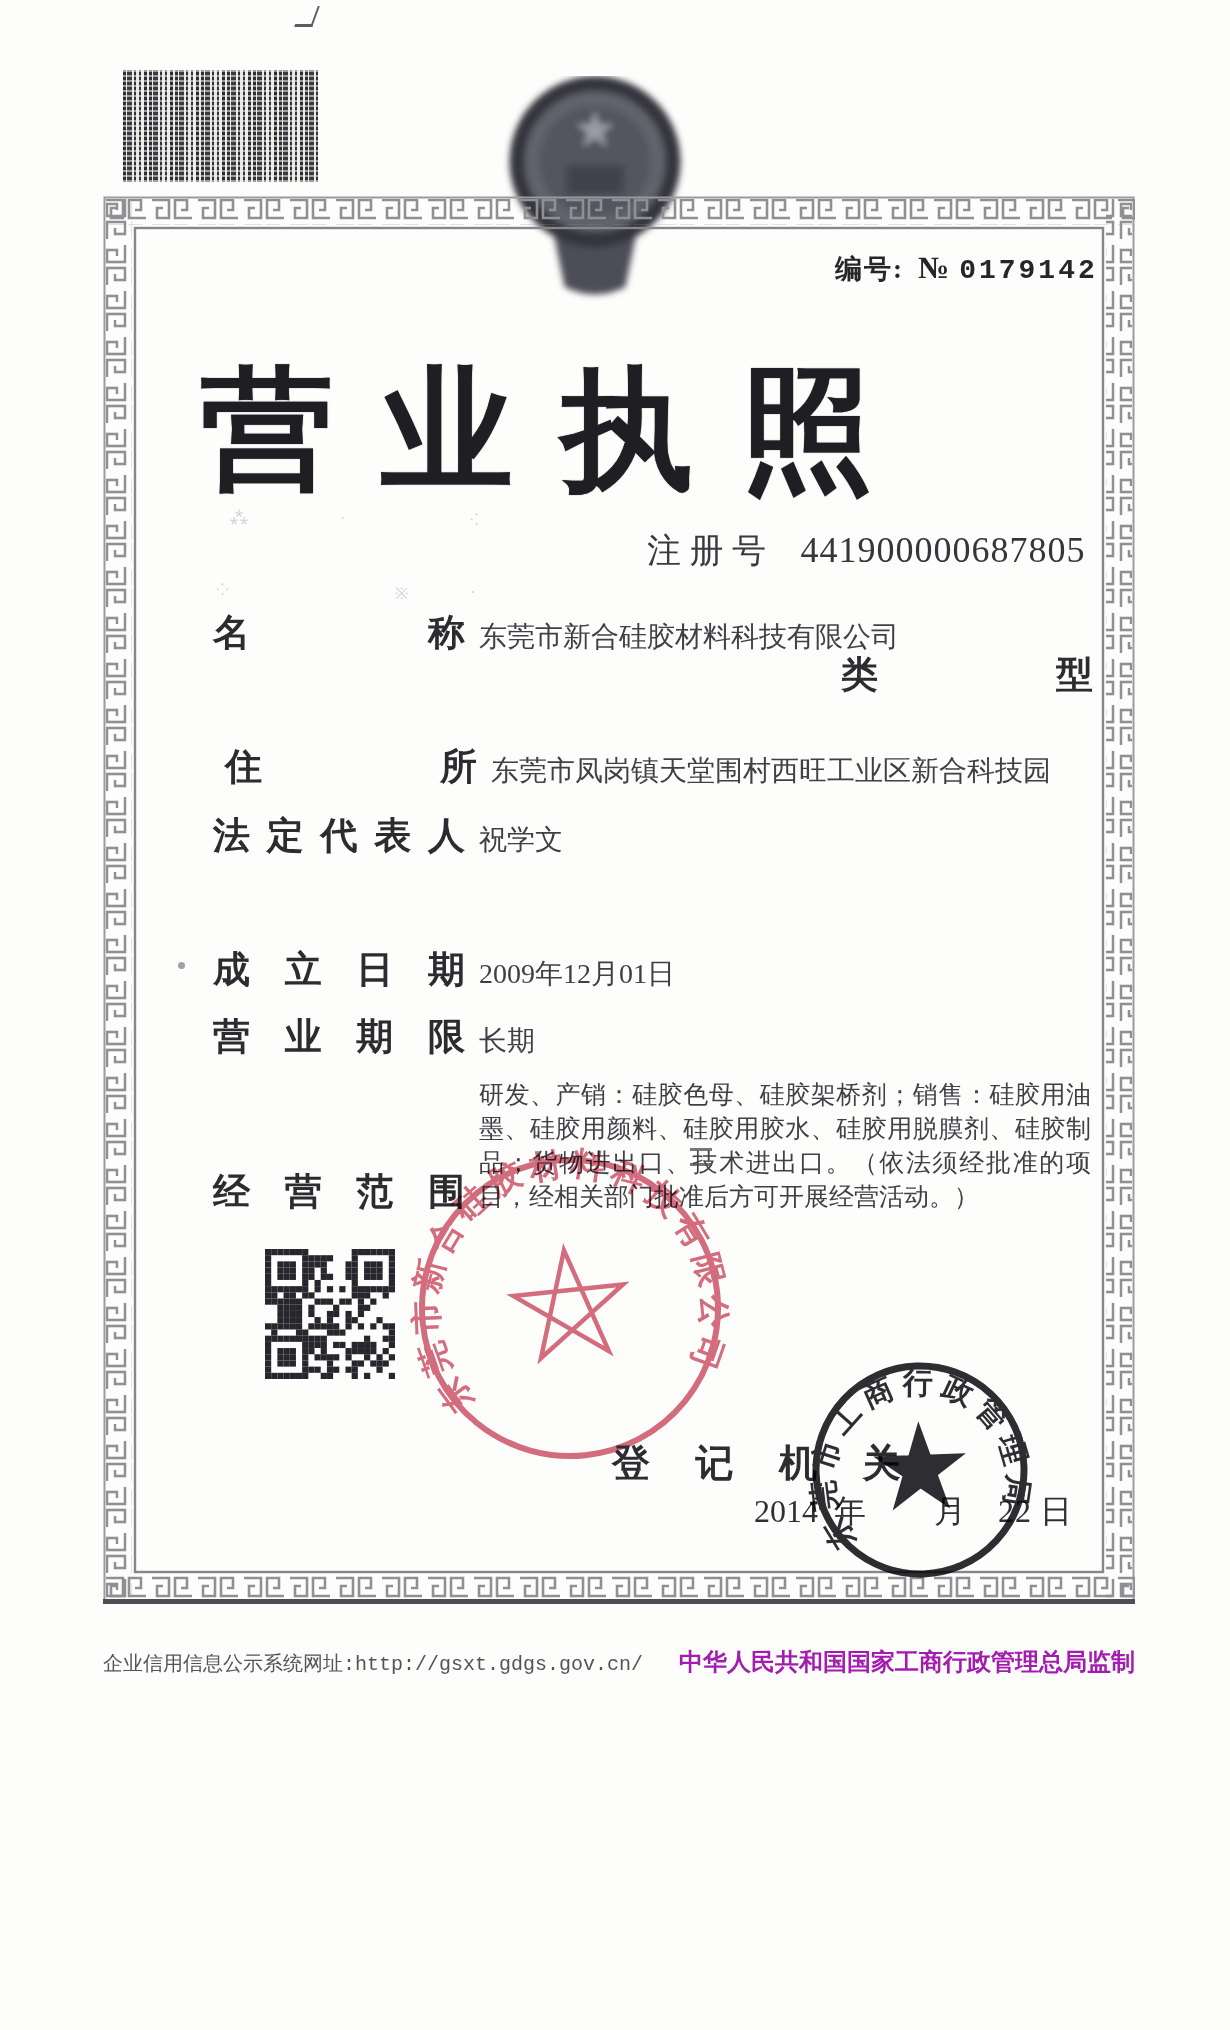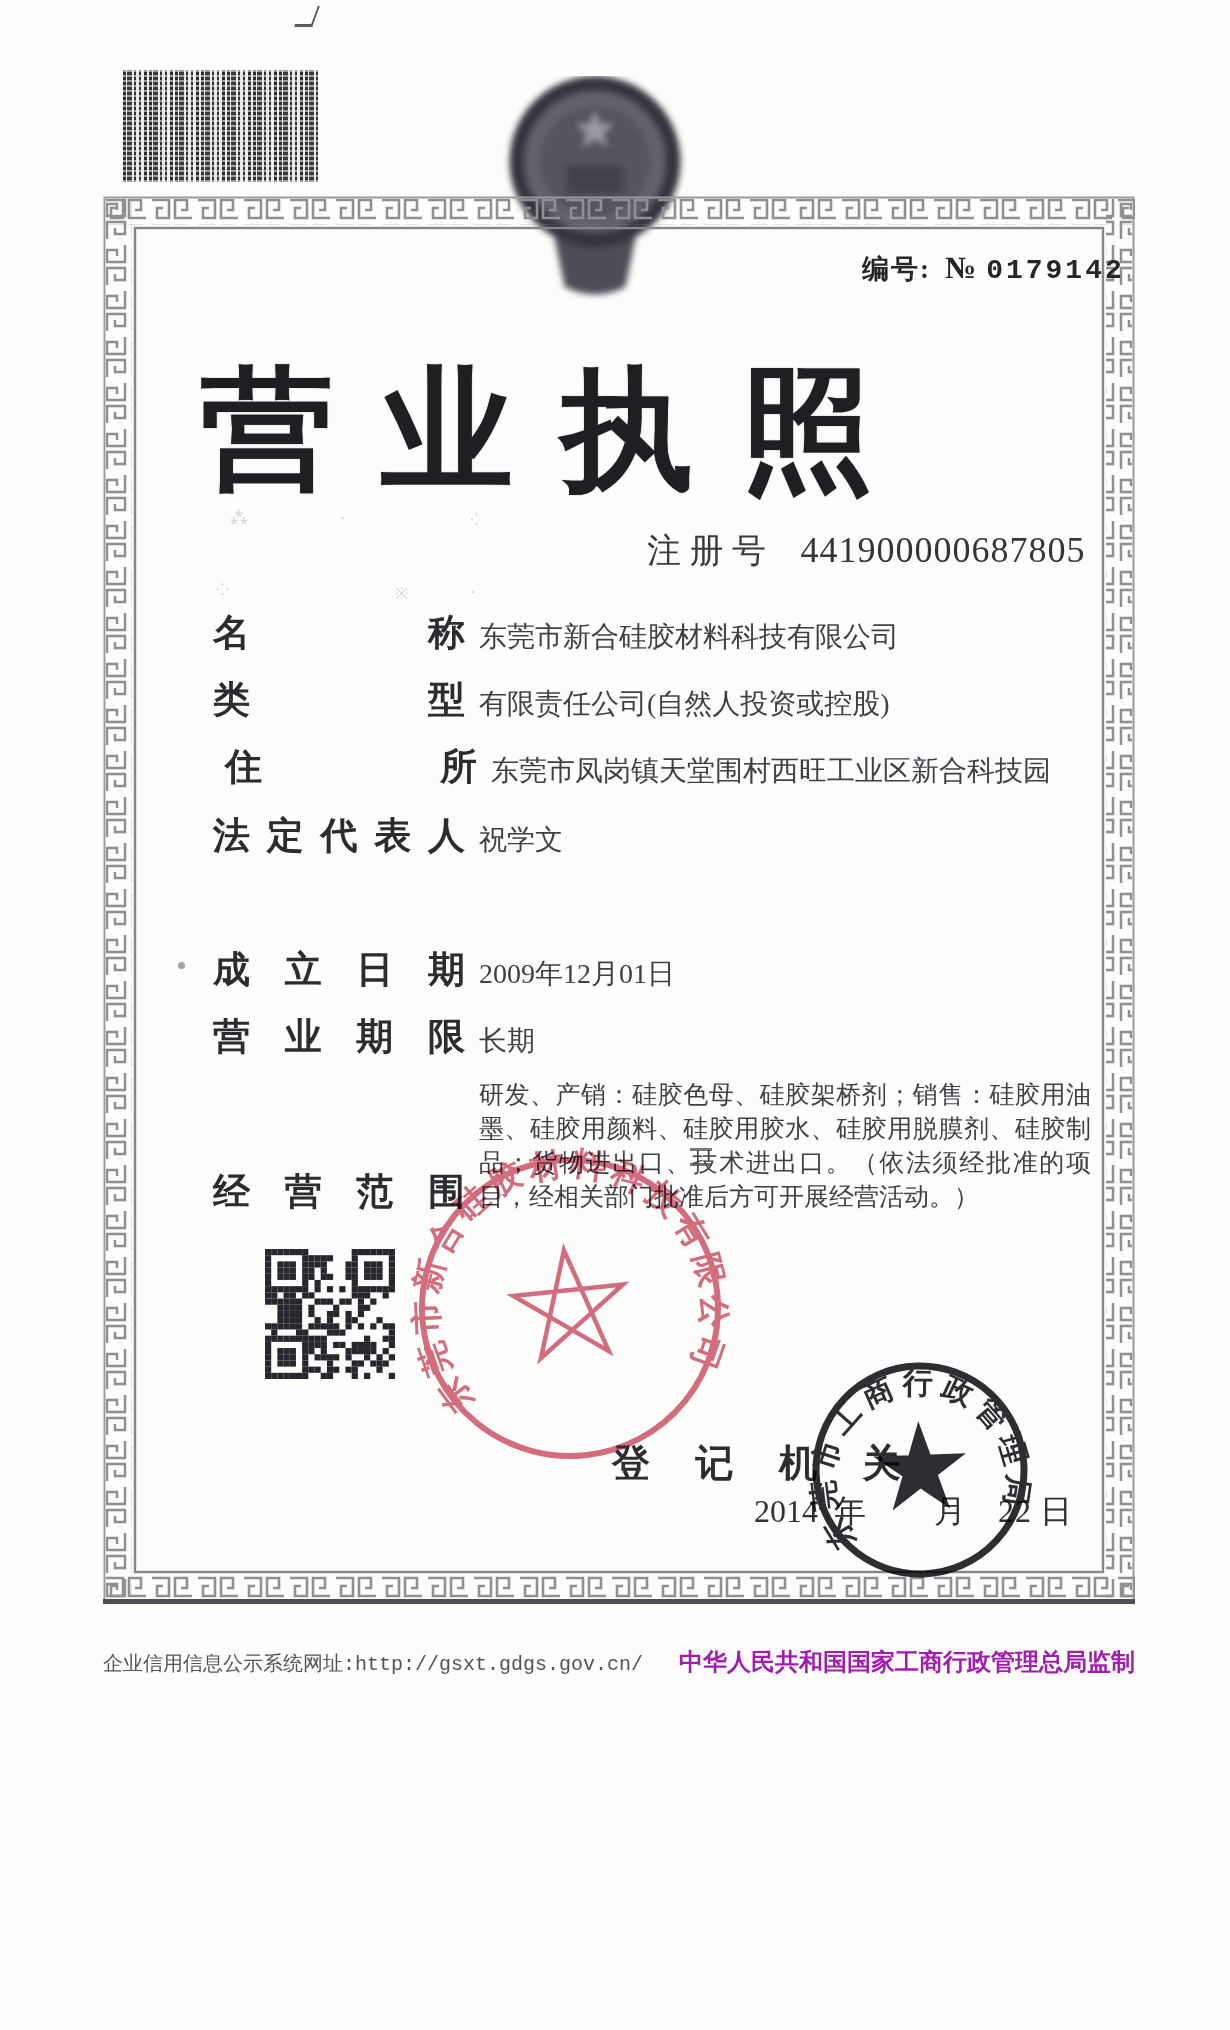--- a/index.html
+++ b/index.html
@@ -12,21 +12,21 @@
       repeating-linear-gradient(90deg,#15151a 0 3px,#f4f4f2 3px 4px,#21212a 4px 9px,#f1f1ee 9px 11px,
         #16161c 11px 13px,#eeeeea 13px 16px,#1a1a22 16px 18px,#f5f5f2 18px 21px,#101016 21px 24px,
         #f2f2ef 24px 26px);
     filter:contrast(.92) opacity(.92);}
   
   .emblem{position:absolute;left:500px;top:76px;width:190px;height:228px;}
   
   .frame{position:absolute;left:103px;top:196px;width:1032px;height:1408px;}
   
   .serial{position:absolute;left:835px;top:250px;font-size:27px;font-weight:bold;color:#26262a;
-          letter-spacing:2px;white-space:nowrap;margin-left:27px;}
+          letter-spacing:2px;white-space:nowrap;}
   .serial .nosign{font-size:31px;font-weight:900;margin:0 8px 0 14px;}
   .serial .num{font-family:"Liberation Mono", monospace;font-size:28px;font-weight:bold;letter-spacing:3px;}
   
   .title{position:absolute;left:0;top:342px;width:1122px;text-align:center;
          font-family:"Liberation Sans", sans-serif;font-weight:900;font-size:132px;
          letter-spacing:48px;color:#1f1f23;text-shadow:0 0 1px #3a3a3a;}
   
   .regline{position:absolute;left:615px;top:528px;font-size:34px;color:#3a3a40;white-space:nowrap;margin-left:32px;}
   .regline .reg-val{margin-left:26px;font-size:36px;letter-spacing:1px;color:#35353b;}
   
@@ -124,23 +124,22 @@
 
   <div class="regline">
     <span class="reg-lbl">注 册 号</span>
     <span class="reg-val">441900000687805</span>
   </div>
 
   <div class="row" style="top:611px;">
     <div class="lbl">名称</div>
     <div class="val">东莞市新合硅胶材料科技有限公司</div>
   </div>
-  <div class="row" style="top:678px;">
+  <div class="row" style="top:653px;flex-direction:column;">
     <div class="lbl">类型</div>
-    <div class="val">有限责任公司(自然人投资或控股)</div>
   </div>
   <div class="row" style="top:745px;margin-left:12px;">
     <div class="lbl">住所</div>
     <div class="val">东莞市凤岗镇天堂围村西旺工业区新合科技园</div>
   </div>
   <div class="row" style="top:814px;">
     <div class="lbl">法定代表人</div>
     <div class="val">祝学文</div>
   </div>
   <div class="row" style="top:948px;">

